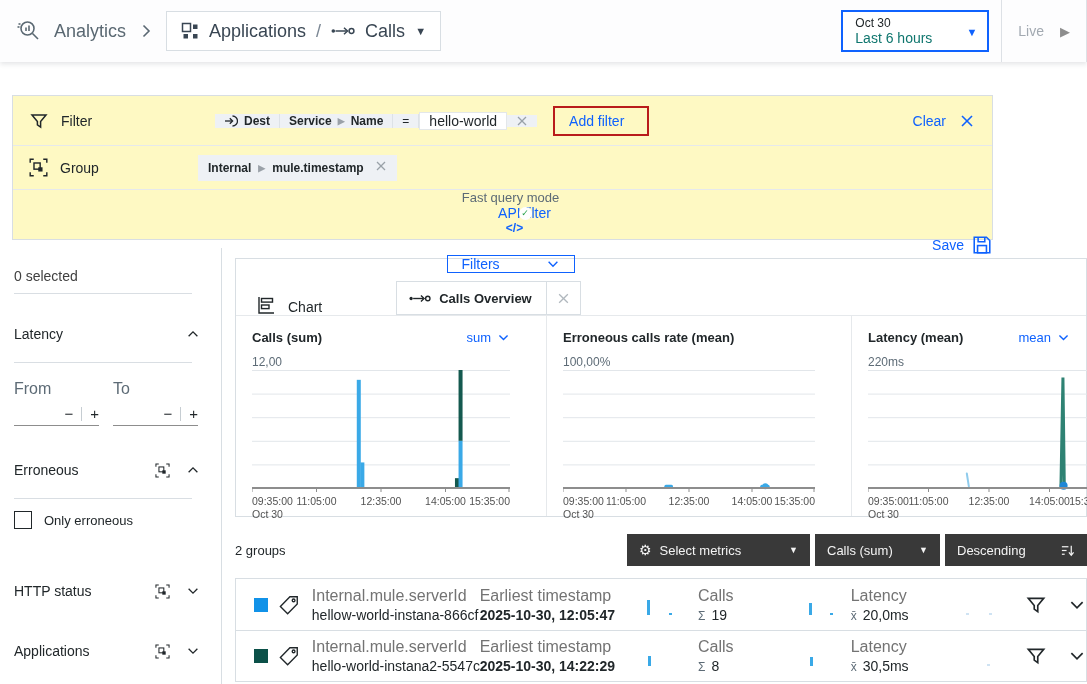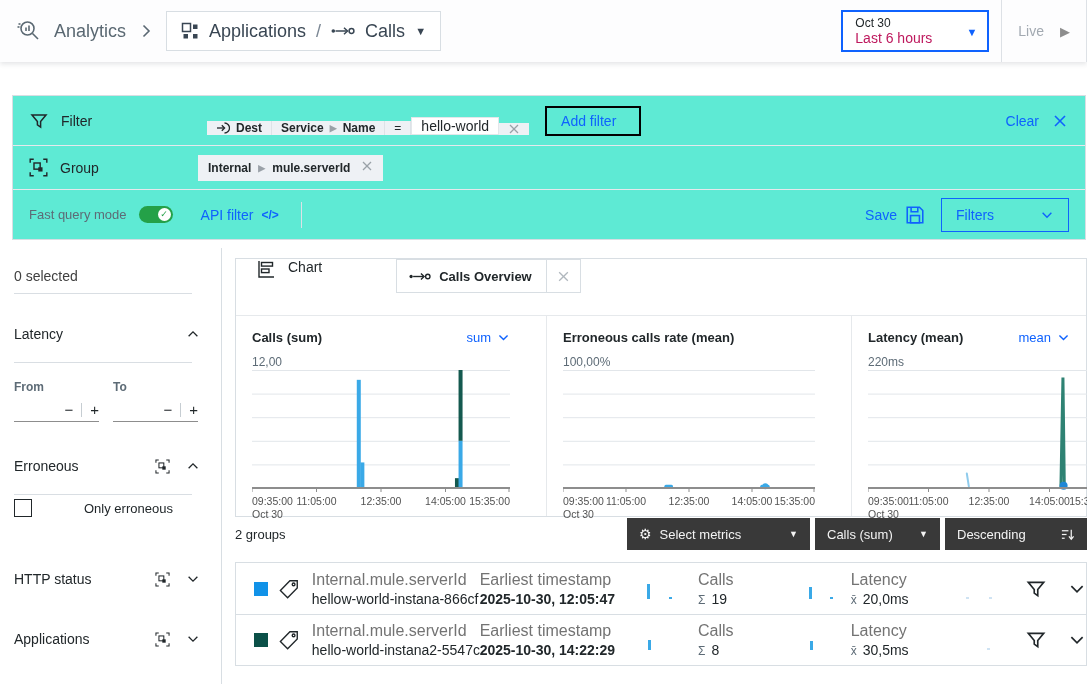--- a/index.html
+++ b/index.html
@@ -11,40 +11,40 @@
   .hleft { display:flex; align-items:center; gap:12px; }
   .app-title { font-size:18px; color:#5a6872; }
   .crumb-chev { color:#5a6872; display:flex; }
   .crumb-box { display:flex; align-items:center; gap:10px; height:40px; padding:0 14px; border:1px solid #d8dee3; background:#fff; }
   .crumb-box .txt { font-size:18px; color:#394653; }
   .crumb-box .slash { font-size:18px; color:#7b8794; }
   .caret { color:#394653; font-size:11px; }
   .hright { margin-left:auto; display:flex; align-items:center; height:100%; }
   .timebox { position:relative; width:148px; height:42px; border:2px solid #0f62fe; padding:4px 26px 4px 12px; background:#fff; cursor:pointer; }
   .tb-date { font-size:12px; color:#21272a; }
-  .tb-range { font-size:14px; color:#be185d; }
+  .tb-range { font-size:14px; color:#0f766e; }
   .tb-caret { position:absolute; right:10px; top:14px; color:#0f62fe; font-size:11px; }
   .hdiv { width:1px; height:62px; background:#dde1e6; margin-left:12px; }
   .live-label { color:#a2a9b1; font-size:14px; margin:0 16px 0 16px; }
   .play-icon { color:#8d8d8d; font-size:13px; margin-right:16px; }
 
   
-  .filter-panel { position:relative; margin:33px 0 0 12px; width:1074px; border:1px solid #d8dee3; background:#5eead4; }
+  .filter-panel { position:relative; margin:33px 0 0 12px; width:981px; border:1px solid #d8dee3; background:#fef9c3; }
   .fp-row { display:flex; align-items:center; padding-left:16px; }
   .fp-r1 { height:50px; border-bottom:1px solid #e6e9ec; }
   .fp-r2 { height:44px; border-bottom:1px solid #e6e9ec; }
-  .fp-r3 { height:49px; }
+  .fp-r3 { height:49px;flex-direction:column; }
   .fp-label { margin-left:12px; width:118px; font-size:14px; color:#21272a; }
-  .chip { display:flex; height:28px; margin-left:12px; font-size:12px; align-items:flex-end;padding-left:16px; }
+  .chip { display:flex; height:28px; margin-left:20px; font-size:12px; align-items:center;padding-left:16px; }
   .seg { display:flex; align-items:center; gap:6px; padding:0 9px; background:#eef1f5; border-right:1px solid #dde2e7; color:#21272a; }
   .seg.bold { font-weight:bold; }
   .seg.val { background:#fff; border:1px solid #e3e7ea; border-right:1px solid #e3e7ea; }
   .seg.xseg { color:#9aa1a8; border-right:none; cursor:pointer; }
   .crumbsep { color:#9aa1a8; font-size:9px; }
-  .add-filter { margin-left:16px; height:30px; padding:0 14px; display:flex; align-items:center; border:2px solid #000000; color:#0f62fe; font-size:14px; min-width:96px; cursor:text; }
+  .add-filter { margin-left:16px; height:30px; padding:0 14px; display:flex; align-items:center; border:2px solid #b91c1c; color:#0f62fe; font-size:14px; min-width:96px; cursor:text; }
   .fp-right { margin-left:auto; display:flex; align-items:center; gap:14px; margin-right:18px; }
   .clear-label { color:#0f62fe; font-size:14px; cursor:pointer; }
   .chip2 { display:flex; align-items:center; gap:7px; height:26px; margin-left:20px; padding:0 10px; background:#eef1f5; font-size:12px; font-weight:bold; }
   .chip2 .x { color:#9aa1a8; font-weight:normal; margin-left:4px; cursor:pointer; }
   .fq-label { font-size:13px; color:#5d6b76; }
   .toggle { position:relative; width:34px; height:17px; border-radius:9px; background:#24a148; margin-left:12px; cursor:pointer; }
   .knob { position:absolute; right:2px; top:2px; width:13px; height:13px; border-radius:50%; background:#fff; display:flex; align-items:center; justify-content:center; font-size:9px; color:#24a148; line-height:1; }
   .api-query { color:#0f62fe; font-size:14px; margin-left:28px; cursor:pointer; }
   .code-glyph { color:#0f62fe; font-size:12px; font-weight:bold; margin-left:8px; cursor:pointer; }
   .fq-div { width:1px; height:26px; background:#dde1e6; margin-left:22px; }
@@ -54,52 +54,52 @@
   
   .content { display:flex; margin-top:8px; height:436px; }
   aside { width:222px; min-width:222px; border-right:1px solid #d8dee3; padding:20px 0 0 14px; }
   .sel-count { font-size:14px; color:#404040; }
   .sb-div { border:none; border-top:1px solid #d9dee3; width:178px; margin-top:9px; }
   .sb-sec { display:flex; align-items:center; width:186px; font-size:14px; color:#21272a; }
   .sb-icons { margin-left:auto; display:flex; align-items:center; gap:16px; }
   .sec-latency { margin-top:32px; }
   .fromto { display:flex; gap:14px; margin-top:17px; width:184px; }
   .ft-col { width:85px; }
-  .ft-label { font-size:12px; color:#5d6b76;font-weight:bold; }
+  .ft-label { font-size:16px; color:#5d6b76; }
   .num-input { margin-top:4px; height:24px; border-bottom:1px solid #8d8d8d; display:flex; align-items:center; justify-content:flex-end; font-size:15px; color:#21272a; cursor:text; }
   .num-input .bar { width:1px; height:14px; background:#c6cdd2; margin:0 8px; }
   .sec-err { margin-top:36px; }
-  .chk-row { display:flex; align-items:center; margin-top:4px;gap:40px; }
+  .chk-row { display:flex; align-items:center; margin-top:12px; }
   .chk { width:18px; height:18px; border:1px solid #21272a; background:#fff; cursor:pointer; }
   .chk-label { margin-left:12px; font-size:13px; }
   .sec-http { margin-top:54px; }
   .sec-apps { margin-top:44px; }
 
   main { flex:1; padding:10px 0 0 13px; min-width:0; }
 
   
   .chart-panel { border:1px solid #d8dee3; background:#fff; }
-  .cp-header { height:57px; display:flex; align-items:flex-start; border-bottom:1px solid #e6e9ec; padding-left:20px; }
+  .cp-header { height:57px; display:flex; align-items:flex-end; border-bottom:1px solid #e6e9ec; padding-left:20px; }
   .cp-title { font-size:14px; margin-left:12px; }
   .cp-chip { margin-left:74px; height:34px; display:flex; align-items:center; gap:8px; border:1px solid #d8dee3; padding-left:12px; font-size:13px; }
   .cp-chip b { font-weight:bold; }
   .cp-chip .sub { color:#21272a; }
   .cp-chip .xbox { margin-left:6px; width:34px; height:100%; border-left:1px solid #d8dee3; display:flex; align-items:center; justify-content:center; color:#b0b7bd; cursor:pointer; }
   .charts-row { display:flex; height:200px; }
   .chart { padding:12px 16px 0; position:relative; min-width:0; }
   .chart.c1 { flex:0 0 290px; } .chart.c2 { flex:0 0 285px; } .chart.c3 { flex:1; }
   .chart + .chart { border-left:1px solid #e6e9ec;margin-left:20px; }
   .c-head { display:flex; align-items:center; height:18px; }
   .c-title { font-size:13px; font-weight:bold; color:#21272a; }
   .agg { margin-left:auto; display:flex; align-items:center; gap:6px; color:#0f62fe; font-size:13px; cursor:pointer; }
   .ylab { margin-top:9px; height:15px; font-size:12px; color:#5d6b76; }
   .plot { height:152px; position:relative; }
 
   
-  .groups-bar { margin-top:1px; display:flex; align-items:center; height:32px; }
+  .groups-bar { margin-top:17px; display:flex; align-items:center; height:32px; }
   .g-count { font-size:13px; color:#21272a; }
   .g-btns { margin-left:auto; display:flex; gap:5px; }
   .dbtn { background:#393939; color:#f4f4f4; height:32px; display:flex; align-items:center; justify-content:space-between; padding:0 12px; font-size:13px; cursor:pointer; }
   .dbtn .dcaret { font-size:9px; color:#f4f4f4; }
   .dbtn.b1 { width:183px; } .dbtn.b2 { width:125px; } .dbtn.b3 { width:142px; }
   .dbtn .lft { display:flex; align-items:center; gap:8px; }
   .gear { font-size:14px; }
 
   
   .rows { margin-top:12px; border:1px solid #d8dee3; }
@@ -230,21 +230,21 @@
             <path d="M15 12v3h-3"></path>
             <path d="M4 15H1v-3"></path>
           <rect x="4.2" y="4.2" width="5.2" height="5.2"></rect>
             <rect x="7.8" y="7.8" width="3.6" height="3.6" fill="#21272a" stroke="none"></rect>
         </svg>
       </span>
       <span class="fp-label">Group</span>
       <div class="chip2">
         <span>Internal</span>
         <span class="crumbsep">▶</span>
-        <span>mule.serverId</span>
+        <span>mule.timestamp</span>
         <span class="x">
           <svg width="12" height="12" viewBox="0 0 12 12" stroke="#9aa1a8" stroke-width="1.3">
               <line x1="2" y1="2" x2="10" y2="10"></line>
               <line x1="10" y1="2" x2="2" y2="10"></line>
             </svg>
         </span>
       </div>
     </div>
     <div class="fp-row fp-r3">
       <span class="fq-label">Fast query mode</span>

